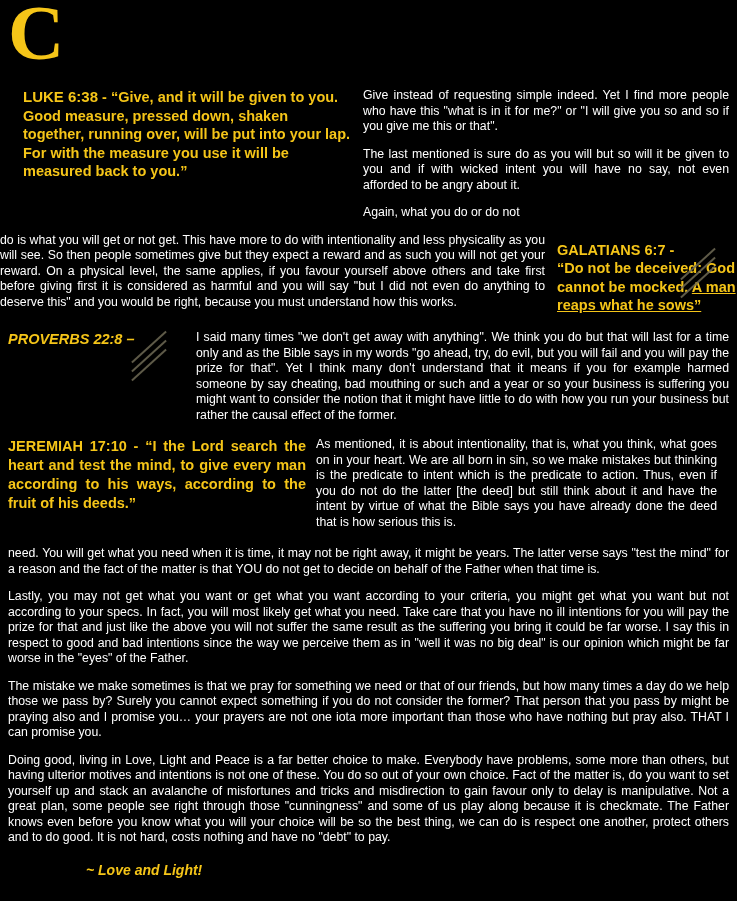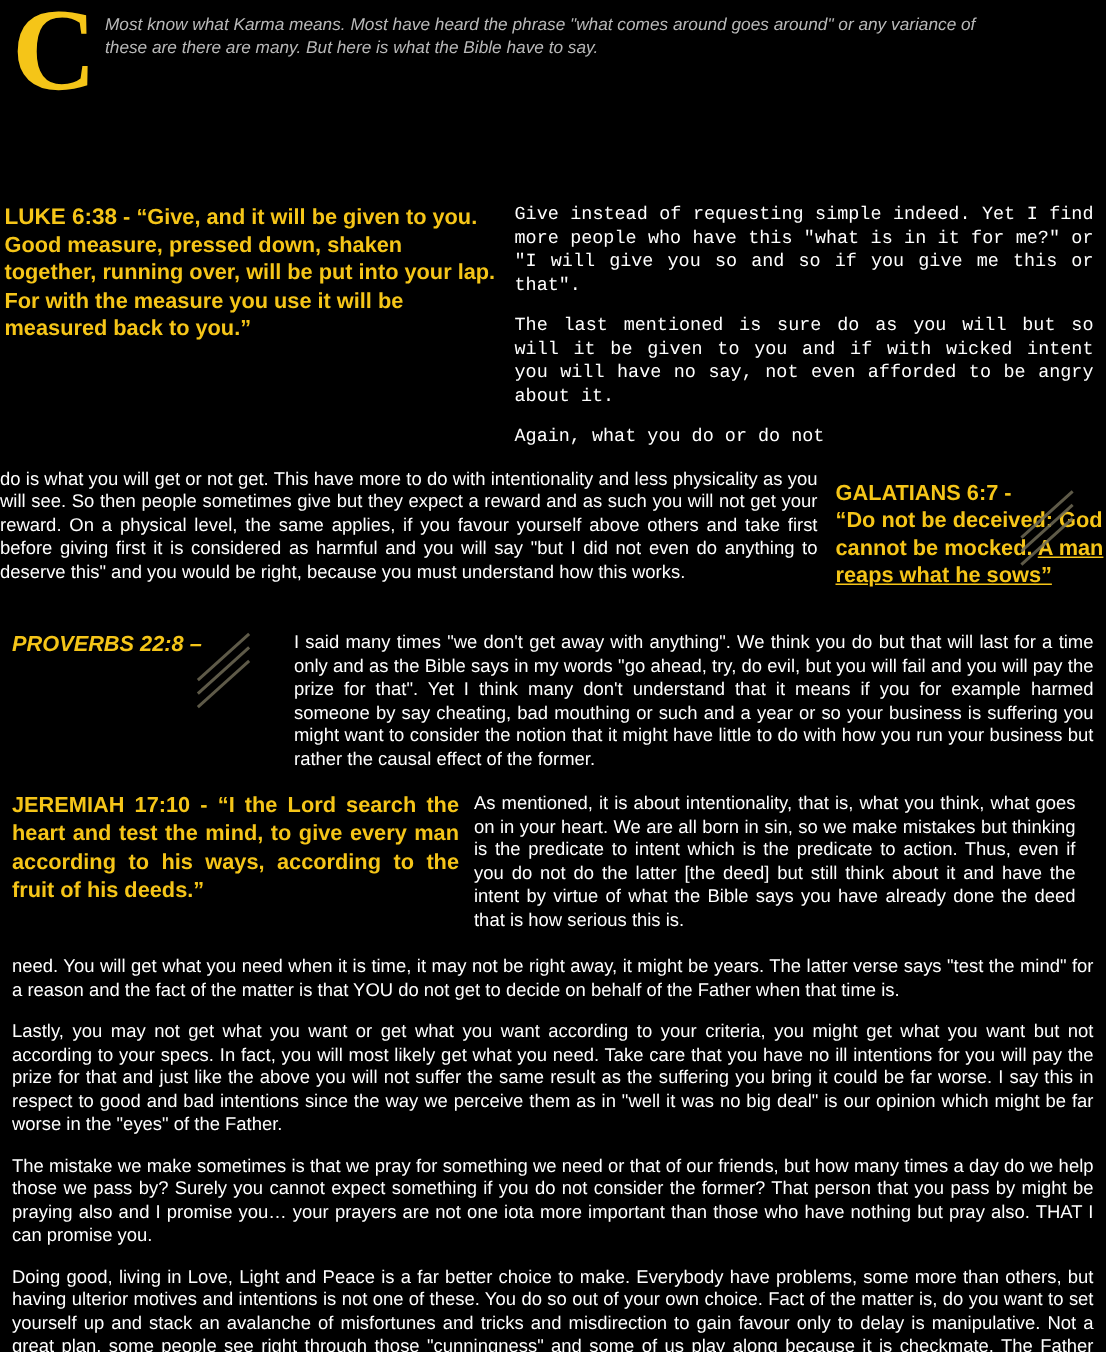--- a/index.html
+++ b/index.html
@@ -63,39 +63,37 @@
   
   .body-text {
     color: #ffffff;
     font-size: 12.3px;
     line-height: 15.5px;
     text-align: justify;
   }
   
   .sec-luke {
     position: relative;
-    padding: 6px 8px 0 3px;
-    margin-top: 48px;
+    padding: 6px 8px 0 23px;
   }
   .luke-block {
     float: left;
     width: 330px;
     margin-right: 10px;
     font-size: 14.5px;
     line-height: 18.5px;
     font-weight: bold;
     color: #f5c518;
   }
   .luke-ref {
     font-size: 15px;
   }
   .right-col {
     margin-left: 340px;
     min-height: 110px;
-    font-family: Liberation Mono, monospace;
   }
   .right-col p {
     margin: 0 0 12px 0;
   }
   .clearfix::after {
     content: "";
     display: block;
     clear: both;
   }
   
@@ -123,21 +121,21 @@
     height: 2px;
     background: #6e6a55;
     transform: rotate(-42deg);
     margin-bottom: 7px;
     opacity: 0.85;
   }
   .sec-mid {
     padding: 0 0;
   }
   .sec-mid p {
-    margin: 0 0 24px 0;
+    margin: 0 0 12px 0;
   }
   
   .sec-prov {
     position: relative;
     padding: 8px 8px 0 8px;
   }
   .prov-block {
     float: left;
     width: 176px;
     color: #f5c518;
@@ -188,21 +186,20 @@
     padding: 4px 8px 14px 86px;
   }
 </style>
 </head>
 <body>
 
 <div class="page">
 
   <div class="header">
     <div class="dropcap">C</div>
-    <div class="header-sub">Most know what Karma means. Most have heard the phrase "what comes around goes around" or any variance of these are there are many. But here is what the Bible have to say.</div>
   </div>
 
   <div class="sec-luke clearfix">
     <div class="luke-block">
       <span class="luke-ref">LUKE 6:38</span><span> - </span><span>“Give, and it will be given to you. Good measure, pressed down, shaken together, running over, will be put into your lap. For with the measure you use it will be measured back to you.”</span>
     </div>
     <div class="right-col body-text">
       <p>Give instead of requesting simple indeed. Yet I find more people who have this "what is in it for me?" or "I will give you so and so if you give me this or that".</p>
       <p>The last mentioned is sure do as you will but so will it be given to you and if with wicked intent you will have no say, not even afforded to be angry about it.</p>
       <p>Again, what you do or do not</p>

